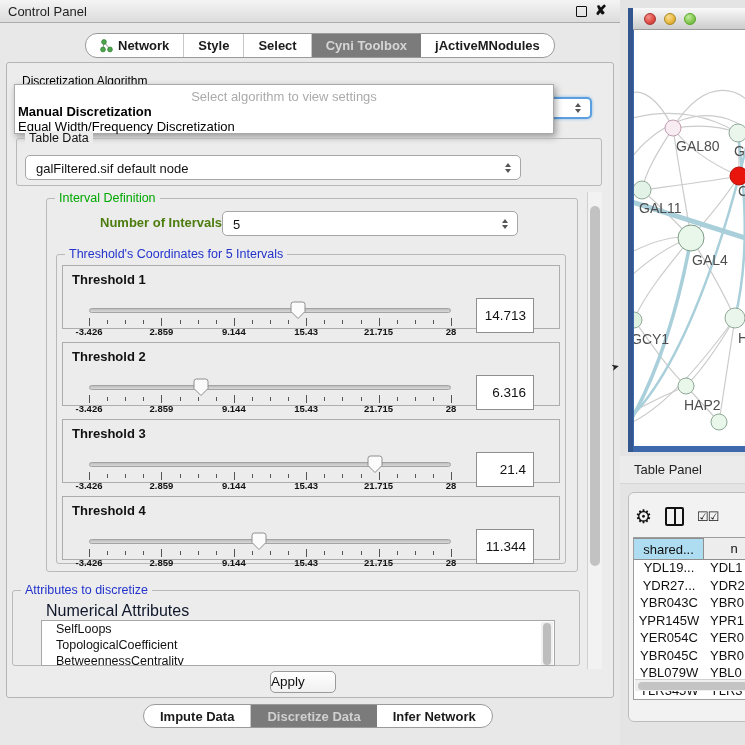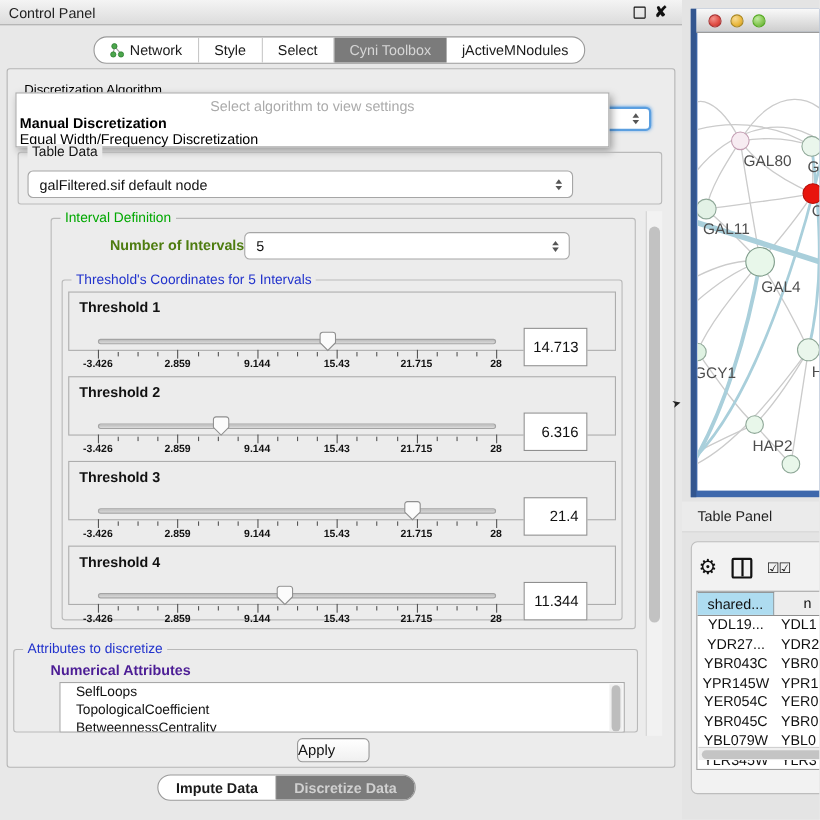--- a/index.html
+++ b/index.html
@@ -12,21 +12,21 @@
 
   #titlebar { position:absolute; left:0; top:0; width:620px; height:23px;
     background:linear-gradient(#F4F4F4,#DCDCDC); border-bottom:1px solid #ABABAB; }
   #titlebar .title { position:absolute; left:8px; top:4px; font-size:13px; color:#1E1E1E; }
   #float-btn { position:absolute; left:576px; top:6px; width:11px; height:11px; border:1.6px solid #111; border-radius:1px; }
   #close-btn { position:absolute; left:595px; top:2px; font-size:14px; font-weight:bold; color:#111; }
 
   
   #tabbar { position:absolute; left:85px; top:33px; height:25px; display:flex;
     background:#FFFFFF; border:1px solid #9A9A9A; border-radius:12px; overflow:hidden; }
-  .tab { padding:0 14px; display:flex; align-items:center; gap:5px; font-size:13px; font-weight:normal; color:#1A1A1A; border-right:1px solid #C8C8C8; white-space:nowrap; }
+  .tab { padding:0 14px; display:flex; align-items:center; gap:5px; font-size:13px; font-weight:bold; color:#1A1A1A; border-right:1px solid #C8C8C8; white-space:nowrap; }
   .tab:last-child { border-right:none; }
   .tab.selected { background:#7B7B7B; color:#D6D6D6; border-right:none; }
 
   
   #content-panel { position:absolute; left:6px; top:62px; width:608px; height:636px;
     border:1px solid #B5B5B5; border-radius:3px; background:#ECECEC; }
 
   .titled-group { position:absolute; border:1px solid #B9B9B9; border-radius:3px; }
   .group-label { position:absolute; top:-8px; left:8px; background:#ECECEC; padding:0 4px; font-size:12.5px; color:#111; white-space:nowrap; }
   .group-label.green { color:#00A800; }
@@ -49,21 +49,21 @@
   #algo-popup .opt1 { position:absolute; left:3px; top:19px; font-size:13px; font-weight:bold; color:#000; }
   #algo-popup .opt2 { position:absolute; left:3px; top:34px; font-size:13px; color:#000; }
   #algo-group-label { position:absolute; left:22px; top:74px; font-size:12px; color:#000000; }
 
   
   #scroll-region { position:absolute; left:10px; top:130px; width:592px; height:539px; }
   #vscrollbar { position:absolute; right:0px; top:62px; width:15px; height:477px; background:#F2F2F2; border-left:1px solid #D0D0D0; }
   #vscrollbar .thumb { position:absolute; left:2px; top:14px; width:10px; height:360px; background:#C2C2C2; border-radius:6px; }
 
   
-  .threshold-panel { position:absolute; left:52px; width:498px; height:54px; border:1px solid #ADADAD; background:#ECECEC; }
+  .threshold-panel { position:absolute; left:52px; width:498px; height:64px; border:1px solid #ADADAD; background:#ECECEC; }
   .th-label { position:absolute; left:9px; top:6px; font-size:13px; font-weight:bold; color:#111; }
   .slider { position:absolute; left:26px; top:38px; width:362px; height:34px; }
   .slider .track { position:absolute; left:0; top:4px; width:100%; height:5px;
     background:linear-gradient(#BDBDBD,#D9D9D9); border:1px solid #A3A3A3; border-radius:3px; }
   .slider .thumb { position:absolute; top:-3px; }
   .ticks { position:absolute; left:0; top:14px; width:100%; height:8px; }
   .tick { position:absolute; top:2px; width:1px; height:4px; background:#555; }
   .tick.major { top:0; height:8px; }
   .tick-labels { position:absolute; left:0; top:22px; width:100%; height:11px; }
   .tick-label { position:absolute; transform:translateX(-50%); font-size:9.5px; font-weight:bold; color:#111; white-space:nowrap; }
@@ -365,22 +365,22 @@
       <svg width="16" height="19" class="thumb" style="left: calc(46.9993% - 8px);">
             <path d="M3.5,1 h9 a2.5,2.5 0 0 1 2.5,2.5 v7 L8,17.5 L1,10.5 v-7 A2.5,2.5 0 0 1 3.5,1 z" fill="#FBFBFB" stroke="#8E8E8E" stroke-width="1"></path>
           </svg>
         </div>
       <div class="value-box">11.344</div>
     </div>
 
     <div class="titled-group" style="left:2px; top:460px; width:568px; height:76px;">
       <span class="group-label blue">Attributes to discretize</span>
     </div>
-    <span class="abs" style="left:36px; top:472px; font-size:13px; font-weight:bold; color:#4c1d95;">Numerical Attributes</span>
-    <div id="attr-list" style="top:490px; left:44px;">
+    <span class="abs" style="left:36px; top:472px; font-size:16px; font-weight:normal; color:#0f172a;">Numerical Attributes</span>
+    <div id="attr-list" style="top:490px; left:31px;">
       <div class="list-inner">
           <div class="list-item">SelfLoops</div>
           <div class="list-item">TopologicalCoefficient</div>
           <div class="list-item">BetweennessCentrality</div>
         </div>
       <div class="list-scroll">
           <div class="thumb"></div>
         </div>
     </div>
 
@@ -390,20 +390,23 @@
   </div>
 
   <div id="apply-btn">Apply</div>
 
   <div id="bottom-tabbar">
     <div class="btab">
         <span>Impute Data</span>
       </div>
     <div class="btab selected">
         <span>Discretize Data</span>
+      </div>
+    <div class="btab">
+        <span>Infer Network</span>
       </div>
   </div>
 </div>
 
 <div id="right-col">
 
   <div id="net-window">
     <div id="net-titlebar">
       <span class="traffic" id="tl-red"></span>
       <span class="traffic" id="tl-yellow"></span>

